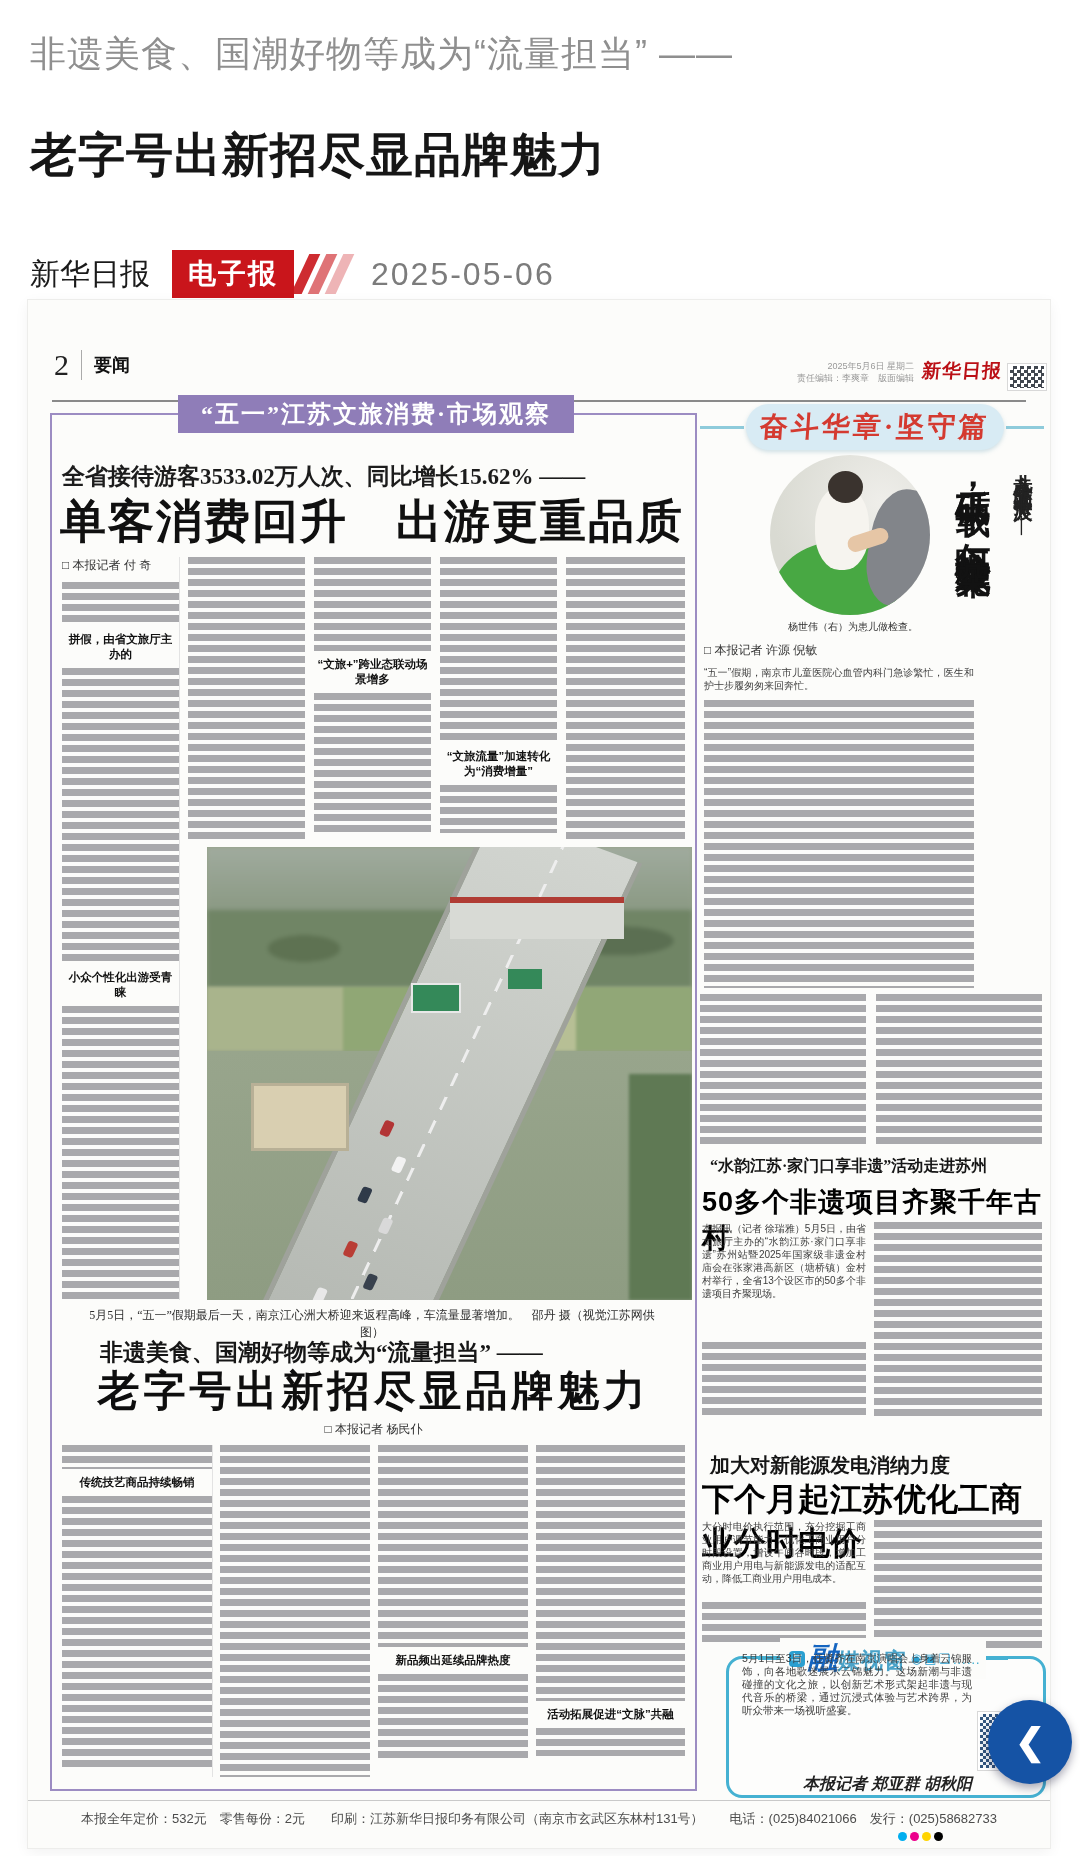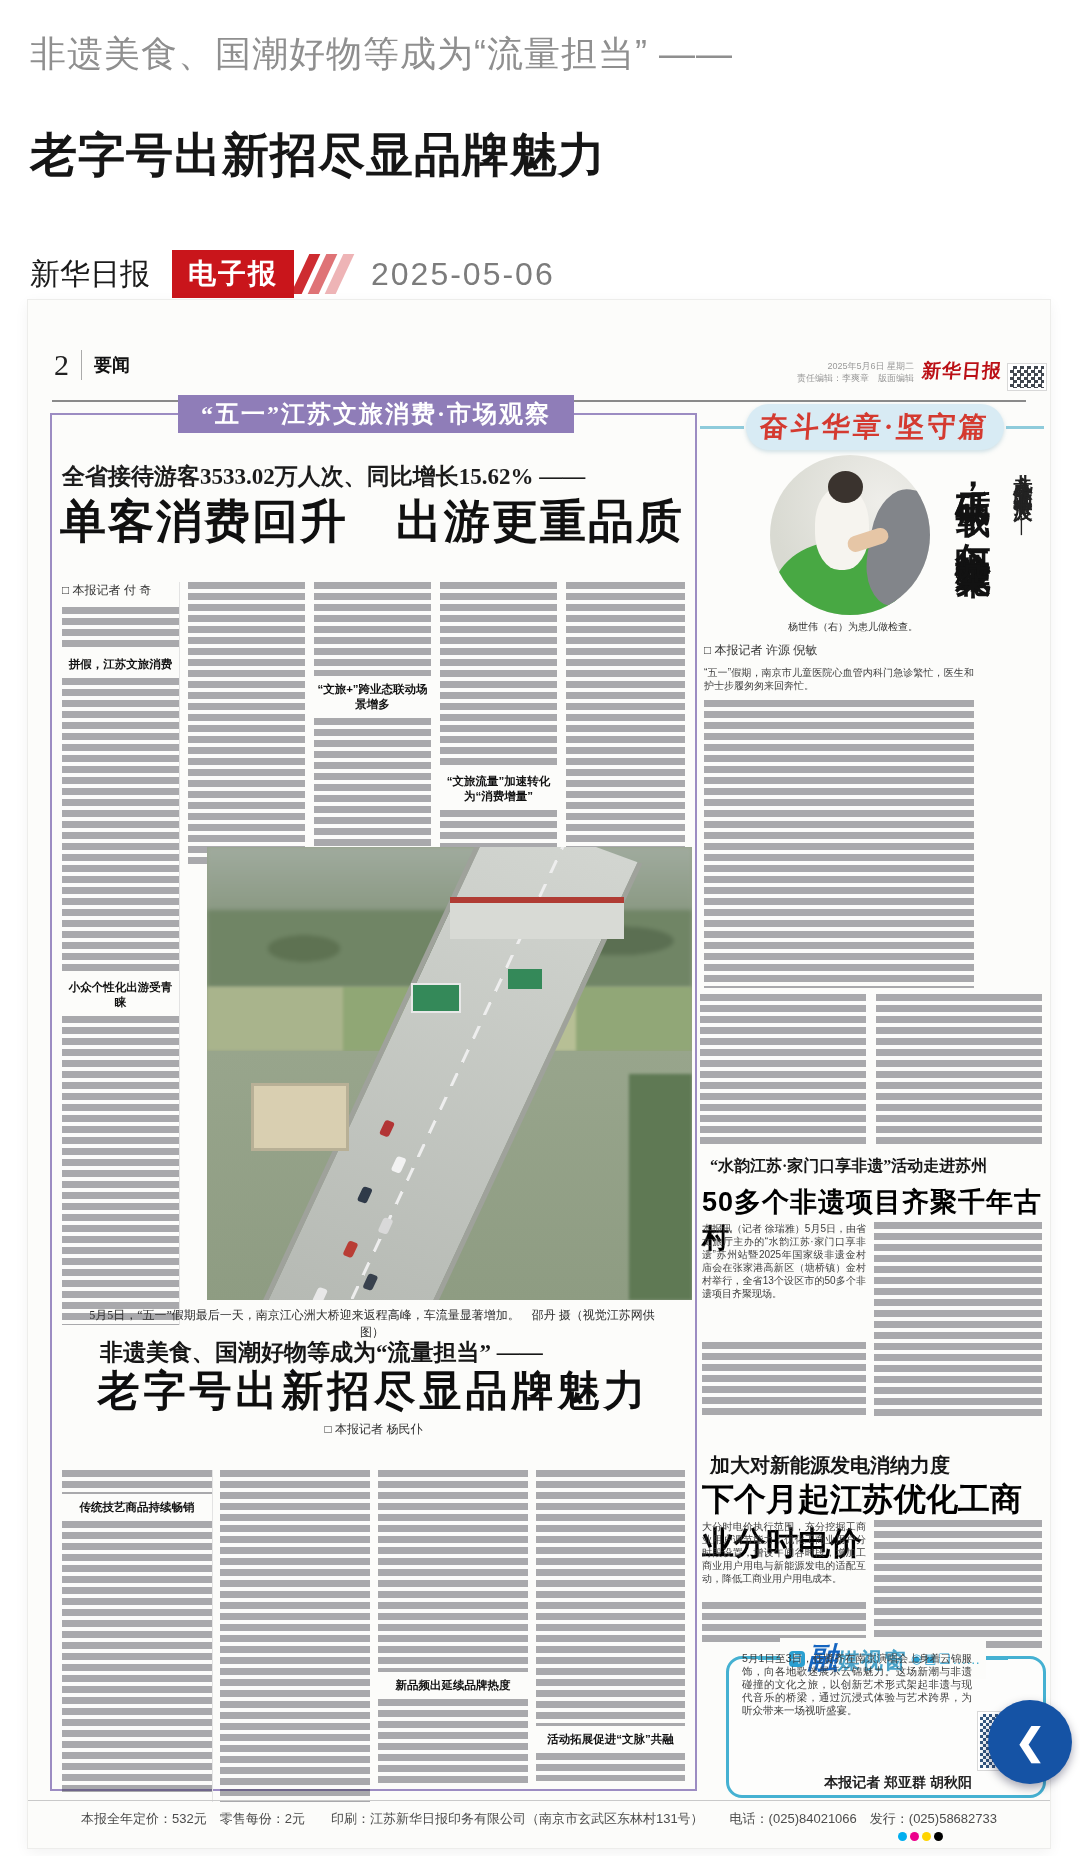--- a/index.html
+++ b/index.html
@@ -29,21 +29,21 @@
   .qr{image-rendering:pixelated;background:
       repeating-conic-gradient(#41474f 0% 25%,#fff 0% 50%) 0 0/7px 7px;border:2px solid #fff;outline:1px solid #d8d8d8;}
   .qr-blue{background:repeating-conic-gradient(#33567e 0% 25%,#f4f8fb 0% 50%) 0 0/6px 6px;}
   .pg-rule{left:24px;top:100px;width:974px;height:2px;background:#8a8a8a;}
   
   .pkg{left:22px;top:113px;width:643px;height:1374px;border:2px solid #9c8cc2;background:#fcfcfa;}
   .pk-banner{left:126px;top:-20px;width:396px;height:38px;background:#8f7db8;color:#fff;
              display:flex;align-items:center;justify-content:center;font-size:24px;font-weight:700;letter-spacing:2px;}
   .a1-kicker{left:10px;top:46px;font-size:23px;font-weight:700;color:#1c1c1c;}
   .a1-head{left:8px;top:76px;font-size:46px;font-weight:800;color:#101010;letter-spacing:2px;}
-  .col{position:absolute;overflow:hidden;margin-top:25px;}
+  .col{position:absolute;overflow:hidden;}
   .tx{background-image:repeating-linear-gradient(to bottom,rgba(45,45,55,.40) 0 7px,rgba(0,0,0,0) 7px 11px);
       filter:blur(.5px);}
   .sub{font-weight:800;font-size:11.5px;line-height:15px;text-align:center;color:#101010;margin:6px 2px;}
   .byl{font-size:12px;color:#333;}
   .lead{font-size:10px;line-height:13px;color:#3c3c3c;text-align:justify;overflow:hidden;}
   
   .photo{left:155px;top:432px;width:485px;height:453px;overflow:hidden;background:#93a184;filter:saturate(.92);}
   .ph-sky{left:0;top:0;width:100%;height:16%;background:linear-gradient(#9fab9d,#87977f);filter:blur(2px);}
   .ph-trees{left:0;top:14%;width:100%;height:17%;background:
      radial-gradient(60px 22px at 20% 50%,#5d7350 60%,transparent 61%),
@@ -96,21 +96,21 @@
   .mhead .wrap{background:#fcfcfa;display:flex;align-items:baseline;padding:0 6px;}
   .mdash{width:22px;height:3px;background:#45b1d2;align-self:center;}
   .mpfx{background:#2a9fd0;color:#fff;font-size:11px;width:16px;height:16px;border-radius:4px;
         display:inline-flex;align-items:center;justify-content:center;align-self:center;margin:0 3px;}
   .mbig{font-size:30px;font-weight:900;color:#1565c0;font-style:italic;}
   .mrest{font-size:22px;font-weight:700;color:#4aa3c9;letter-spacing:1px;}
   .micons{font-size:13px;color:#2a9fd0;letter-spacing:2px;margin-left:4px;align-self:center;}
   .mdots{font-size:14px;color:#45b1d2;align-self:center;}
   .mtitle{left:704px;top:1380px;width:302px;text-align:center;font-size:24px;font-weight:800;color:#0d0d0d;}
   .mbody{left:714px;top:1352px;width:230px;font-size:10.5px;line-height:13px;color:#3c3c3c;text-align:justify;}
-  .mbyl{left:714px;top:1474px;width:230px;text-align:right;font-size:14px;font-weight:700;color:#222;}
+  .mbyl{left:714px;top:1474px;width:230px;text-align:right;font-size:16px;font-weight:700;color:#222;font-style:italic;}
   
   .ft-rule{left:0;top:1500px;width:1022px;height:1px;background:#c9c9c9;}
   .ft-text{left:0;top:1510px;width:1022px;text-align:center;font-size:13px;color:#4c4c4c;}
   .regmarks{left:870px;top:1532px;display:flex;gap:3px;align-items:center;}
   .dot{width:9px;height:9px;border-radius:50%;}
   
   .fab{left:988px;top:1700px;width:84px;height:84px;border-radius:50%;background:#1553a5;border:none;
        color:#fff;font-size:36px;font-weight:700;display:flex;align-items:center;justify-content:center;
        box-shadow:0 4px 10px rgba(0,0,40,.35);cursor:pointer;}
 </style>
@@ -146,21 +146,21 @@
     <div class="abs pg-rule"></div>
 
     <div class="abs pkg">
       <div class="abs pk-banner serif">“五一”江苏文旅消费·市场观察</div>
       <div class="abs a1-kicker serif">全省接待游客3533.02万人次、同比增长15.62% ——</div>
       <div class="abs a1-head">单客消费回升　出游更重品质</div>
 
       <div class="col" style="left:10px;top:142px;width:117px;height:743px;border-right:1px solid #e3e3e3;">
         <div class="byl">□ 本报记者 付 奇</div>
         <div class="tx" style="height:44px;margin-top:8px;"></div>
-        <div class="sub">拼假，江苏文旅消费</div>
+        <div class="sub">拼假，由省文旅厅主办的</div>
         <div class="tx" style="height:296px;"></div>
         <div class="sub">小众个性化出游受青睐</div>
         <div class="tx" style="height:330px;"></div>
       </div>
       <div class="col tx" style="left:136px;top:142px;width:117px;height:286px;"></div>
       <div class="col" style="left:262px;top:142px;width:117px;height:286px;">
         <div class="tx" style="height:94px;"></div>
         <div class="sub">“文旅+”跨业态联动场景增多</div>
         <div class="tx" style="height:140px;"></div>
       </div>

